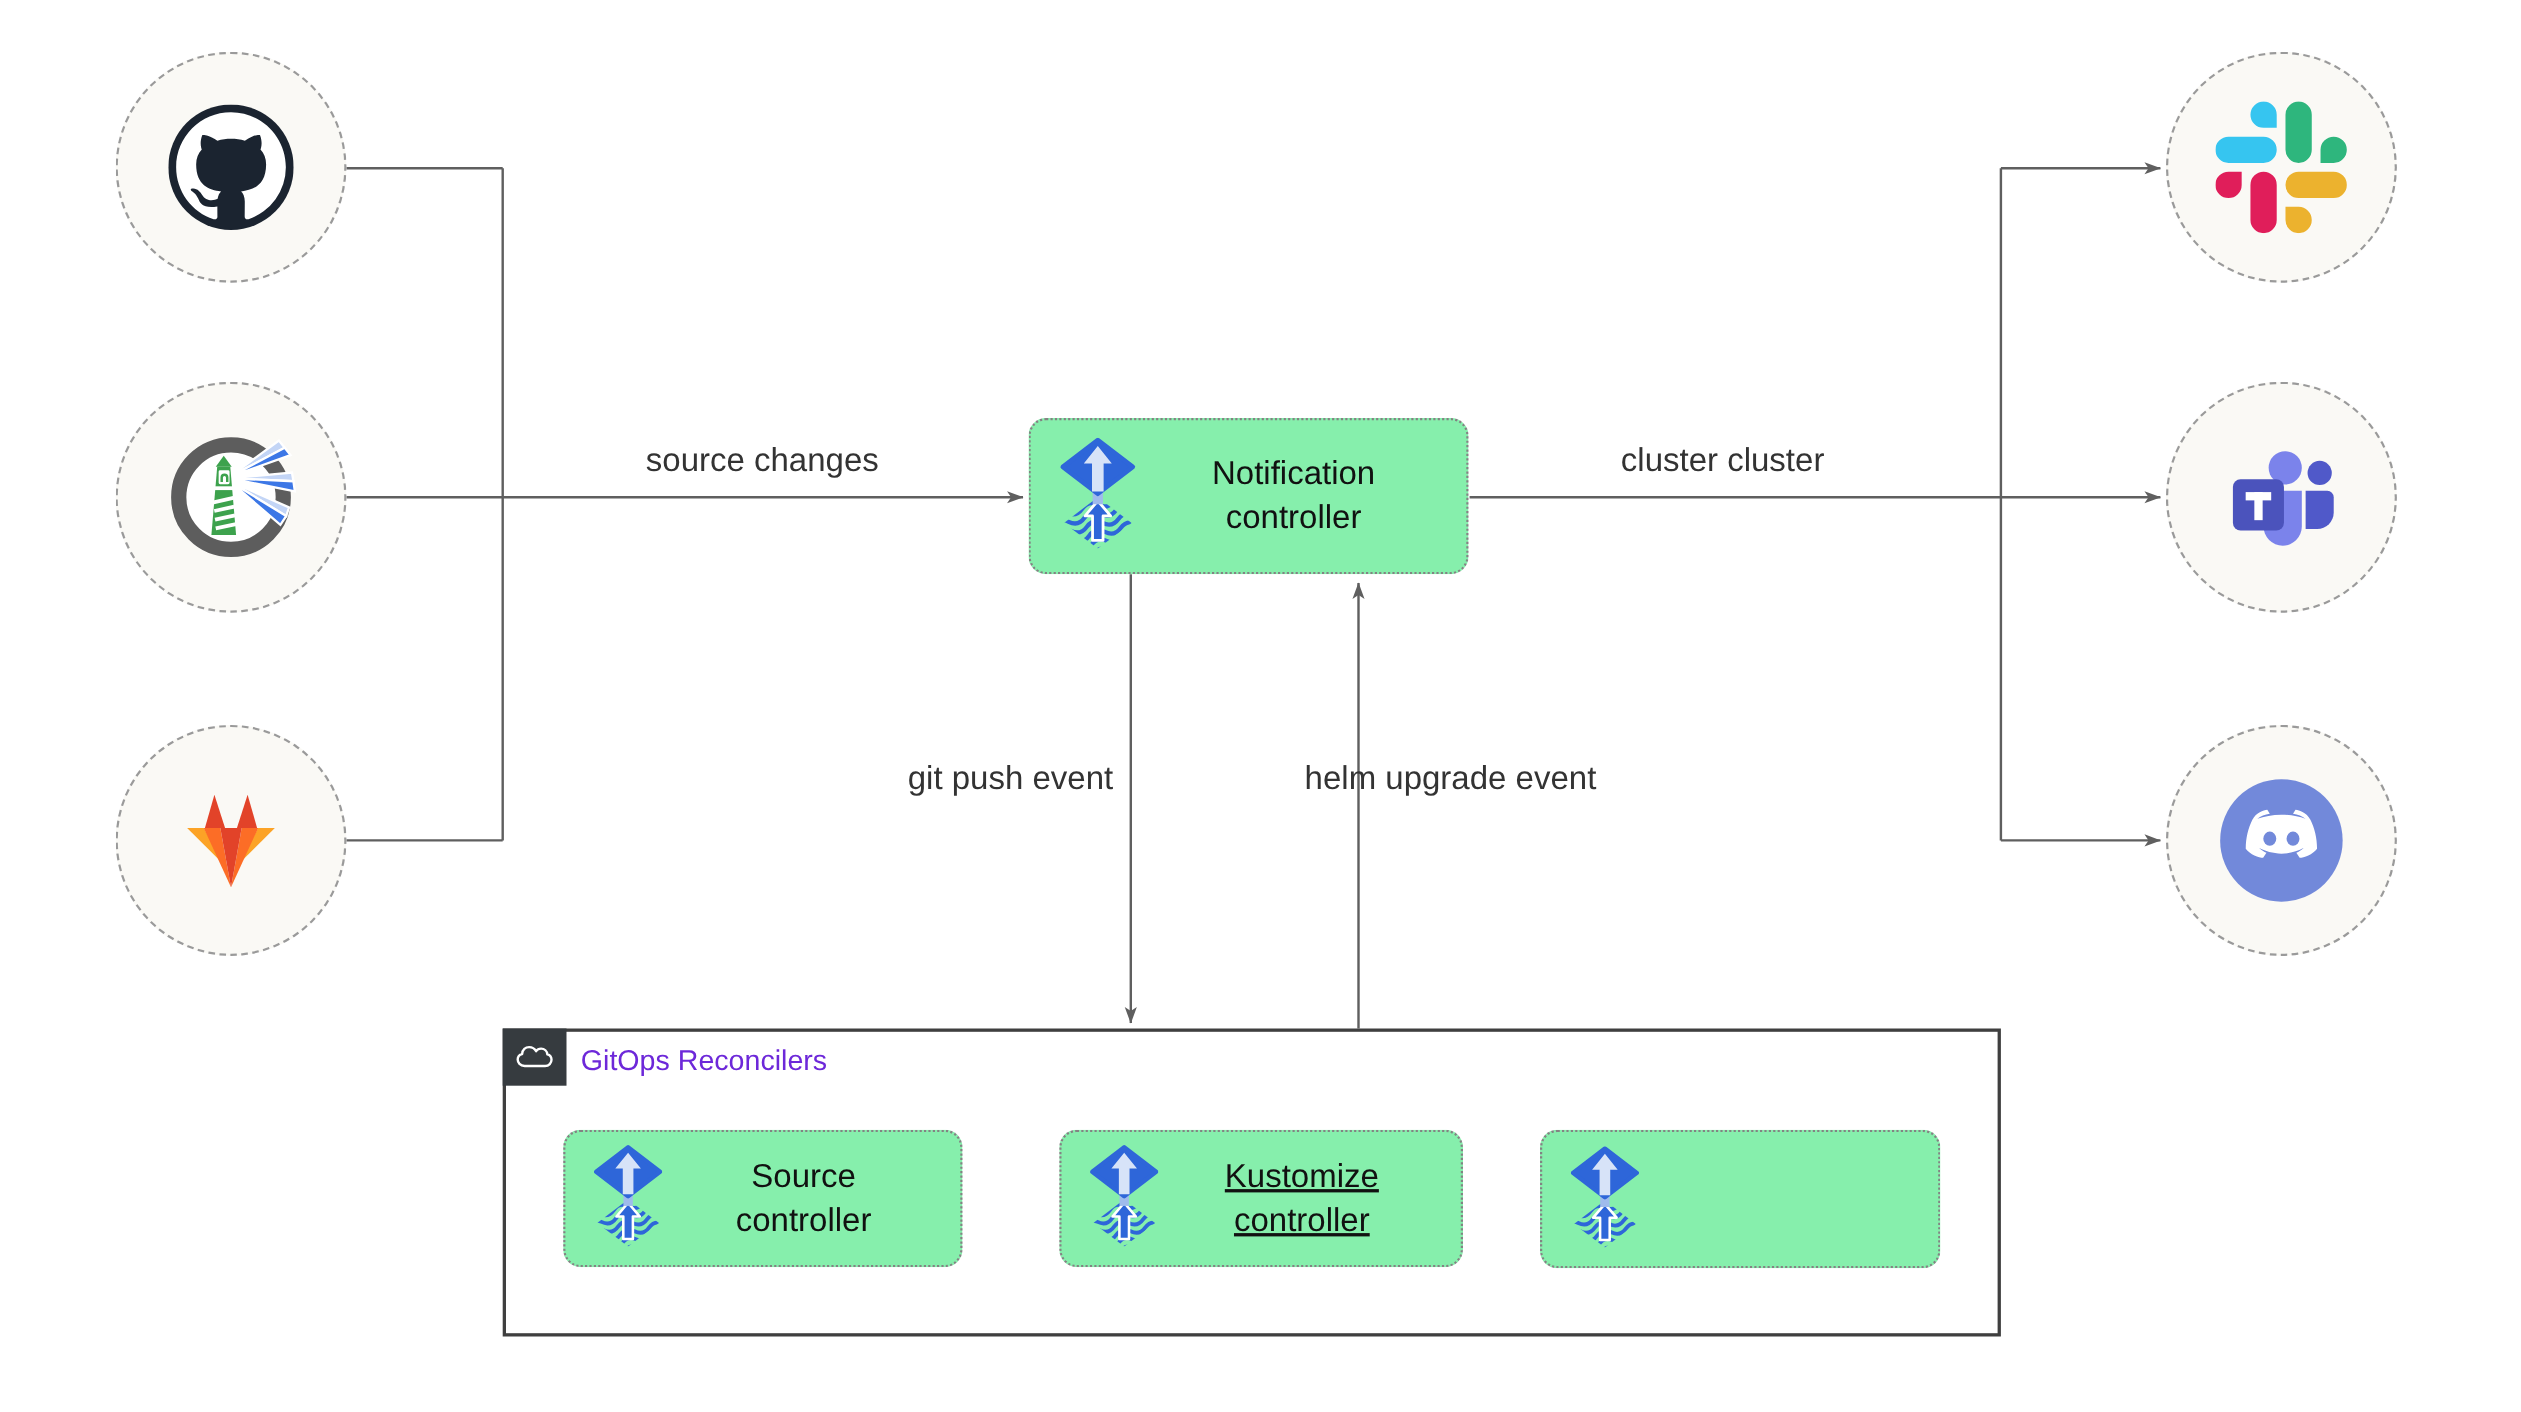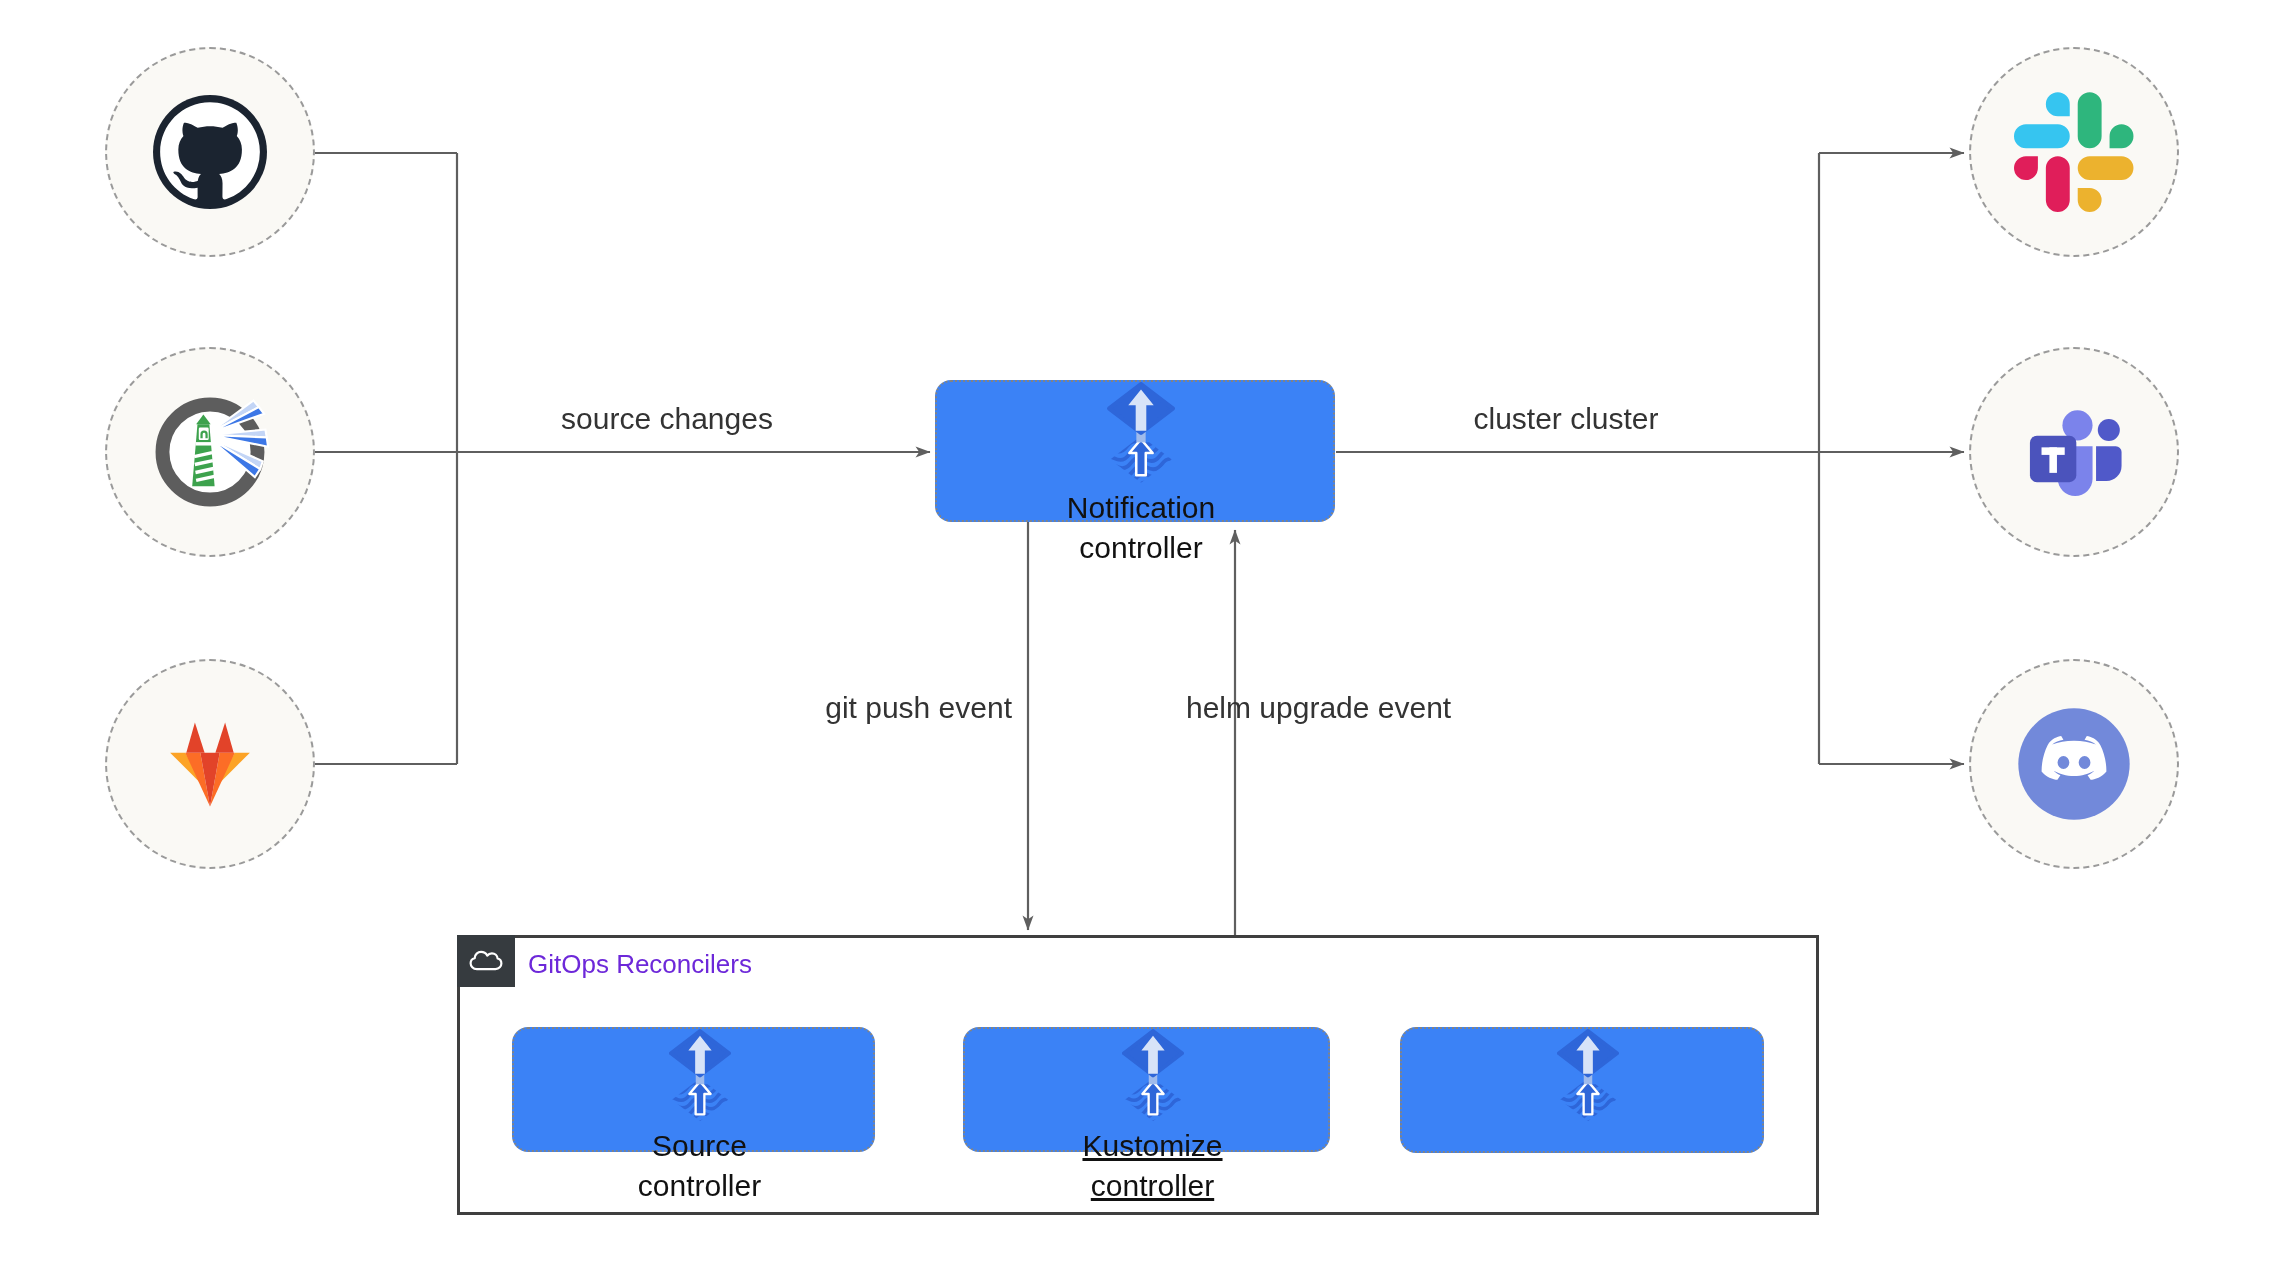--- a/index.html
+++ b/index.html
@@ -2,22 +2,22 @@
 <html><head>
 <meta charset="utf-8">
 <style>
   html,body{margin:0;padding:0;background:#ffffff;}
   #stage{position:relative;width:2292px;height:1284px;background:#ffffff;overflow:hidden;
          font-family:"Liberation Sans","DejaVu Sans",sans-serif;}
   #wires{position:absolute;left:0;top:0;width:2292px;height:1284px;}
   .node-circle{position:absolute;width:210px;height:210px;border-radius:50%;
     background:#faf9f5;border:2px dashed #9a9a9a;box-sizing:border-box;
     display:flex;align-items:center;justify-content:center;}
-  .ctrl-box{position:absolute;background:#3b82f6;border:2px dotted #838383;border-radius:16px;
-    box-sizing:border-box;display:flex;align-items:center;padding:0 14px 0 26px;flex-direction:column;}
+  .ctrl-box{position:absolute;background:#86efac;border:2px dotted #838383;border-radius:16px;
+    box-sizing:border-box;display:flex;align-items:center;padding:0 14px 0 26px;}
   .ctrl-box .flux{flex:0 0 auto;}
   .ctrl-label{flex:1;text-align:center;font-size:30px;line-height:1.32;color:#111111;}
   .ctrl-label span{display:inline-block;}
   .edge-label{position:absolute;font-size:30px;color:#333333;white-space:nowrap;}
   .center-label{transform:translate(-50%,-50%);}
   .right-align-label{transform:translate(-100%,-50%);}
   .left-align-label{transform:translateY(-50%);}
   #group-box{position:absolute;left:457px;top:935px;width:1362px;height:280px;
     border:3px solid #3f3f3f;box-sizing:border-box;background:#ffffff;}
   #group-header{position:absolute;left:-3px;top:-3px;width:58px;height:52px;background:#363b3f;
@@ -118,21 +118,21 @@
       <polygon points="32,54 43,67 36.5,67 36.5,88 27.5,88 27.5,67 21,67" fill="#2e66d9" stroke="#ffffff" stroke-width="2.4" stroke-linejoin="round"></polygon>
       <rect x="27.6" y="44" width="8.8" height="13" fill="#9fbbec"></rect>
       <polygon points="32,2 62,25 32,48 2,25" fill="#2e66d9" stroke="#2e66d9" stroke-width="4" stroke-linejoin="round"></polygon>
       <polygon points="32,7 44,22 37,22 37,46 27,46 27,22 20,22" fill="#d7e3f8"></polygon>
     </svg>
     <div class="ctrl-label">
       <span style="max-width:230px;">Notification controller</span>
     </div>
   </div>
 
-  <div class="edge-label center-label" style="left:667px;top:419px;">source changes</div>
+  <div class="edge-label center-label" style="left:693px;top:419px;">source changes</div>
   <div class="edge-label center-label" style="left:1566px;top:419px;">cluster cluster</div>
   <div class="edge-label right-align-label" style="left:1012px;top:708px;">git push event</div>
   <div class="edge-label left-align-label" style="left:1186px;top:708px;">helm upgrade event</div>
 
   <div id="group-box">
     <div id="group-header">
       <svg width="38" height="30" viewBox="0 0 42 32">
         <path d="M11 25 C6.5 25 4 21.5 4 18.5 C4 15.5 6 13.5 8.5 13 C8.5 8.5 12 6 15.5 6 C18.5 6 21 7.5 22.5 10 C23.5 8.5 25.5 7.5 27.5 7.5 C31 7.5 33.5 10 33.8 13.2 C36.5 13.8 38 16 38 18.7 C38 21.8 35.5 25 31.5 25 Z" fill="none" stroke="#ffffff" stroke-width="2.4" stroke-linejoin="round" stroke-linecap="round"></path>
       </svg>
     </div>

